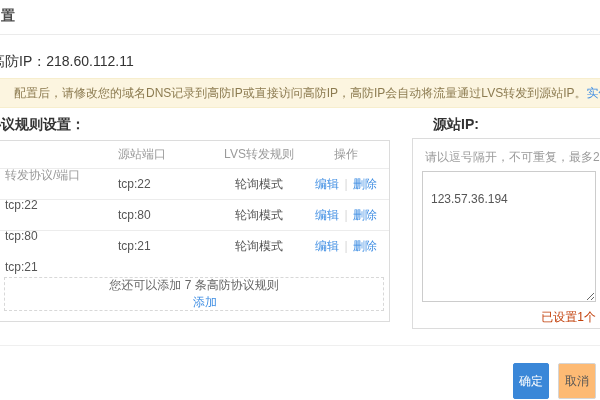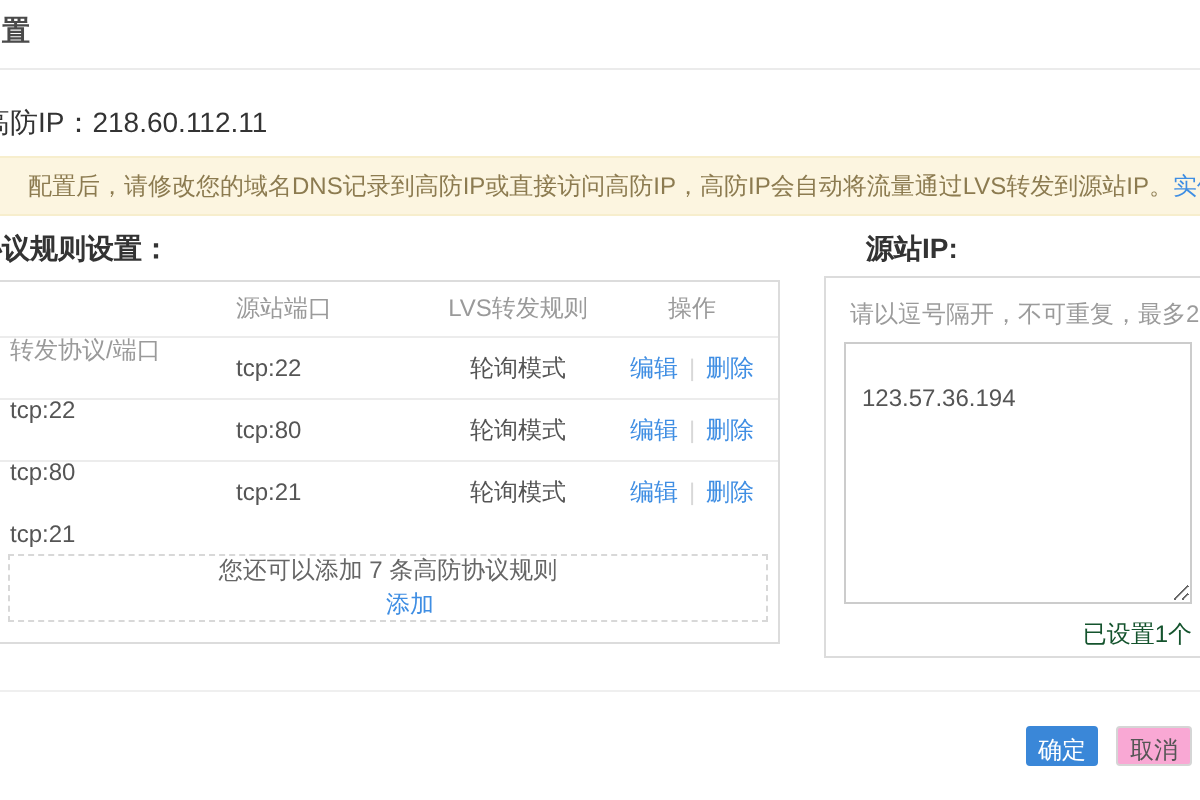--- a/index.html
+++ b/index.html
@@ -50,30 +50,30 @@
   .source-panel {
     left:412px; top:138px; width:220px; height:191px;
     border:1px solid #dcdcdc; background:#fff; padding:10px 0 0 9px;
   }
   .source-hint { color:#9b9b9b; margin-left:3px; white-space:nowrap; }
   .source-textarea {
     display:block; margin-top:5px; width:174px; height:131px;
     border:1px solid #ccc; padding:20px 8px; font:12px "Liberation Sans","DejaVu Sans",sans-serif;
     color:#555; resize:both; outline:none; background:#fff;
   }
-  .source-count { width:174px; margin-top:7px; text-align:right; color:#14532d; }
+  .source-count { width:174px; margin-top:7px; text-align:right; color:#c2410c; }
 
   .hr-footer { top:345px; border-top:1px solid #efefef; }
   .btn {
-    position:absolute; top:363px; height:20px; font-size:12px; line-height:22px;
+    position:absolute; top:363px; height:36px; font-size:12px; line-height:22px;
     border-radius:2px; cursor:pointer; padding:0;
     font-family:"Liberation Sans","DejaVu Sans",sans-serif;
   }
   .btn-ok { left:513px; width:36px; background:#3a87d8; border:1px solid #3a87d8; color:#fff; }
-  .btn-cancel { left:558px; width:38px; background:#f9a8d4; border:1px solid #d5d5d5; color:#555; }
+  .btn-cancel { left:558px; width:38px; background:#fdba74; border:1px solid #d5d5d5; color:#555; }
 </style>
 </head>
 <body>
 
 <div class="abs title">置</div>
 <div class="hr hr-top"></div>
 
 <div class="abs ip-line">高防IP：218.60.112.11</div>
 
 <div class="abs notice"><span>配置后，请修改您的域名DNS记录到高防IP或直接访问高防IP，高防IP会自动将流量通过LVS转发到源站IP。</span><a class="link">实例教程</a></div>

